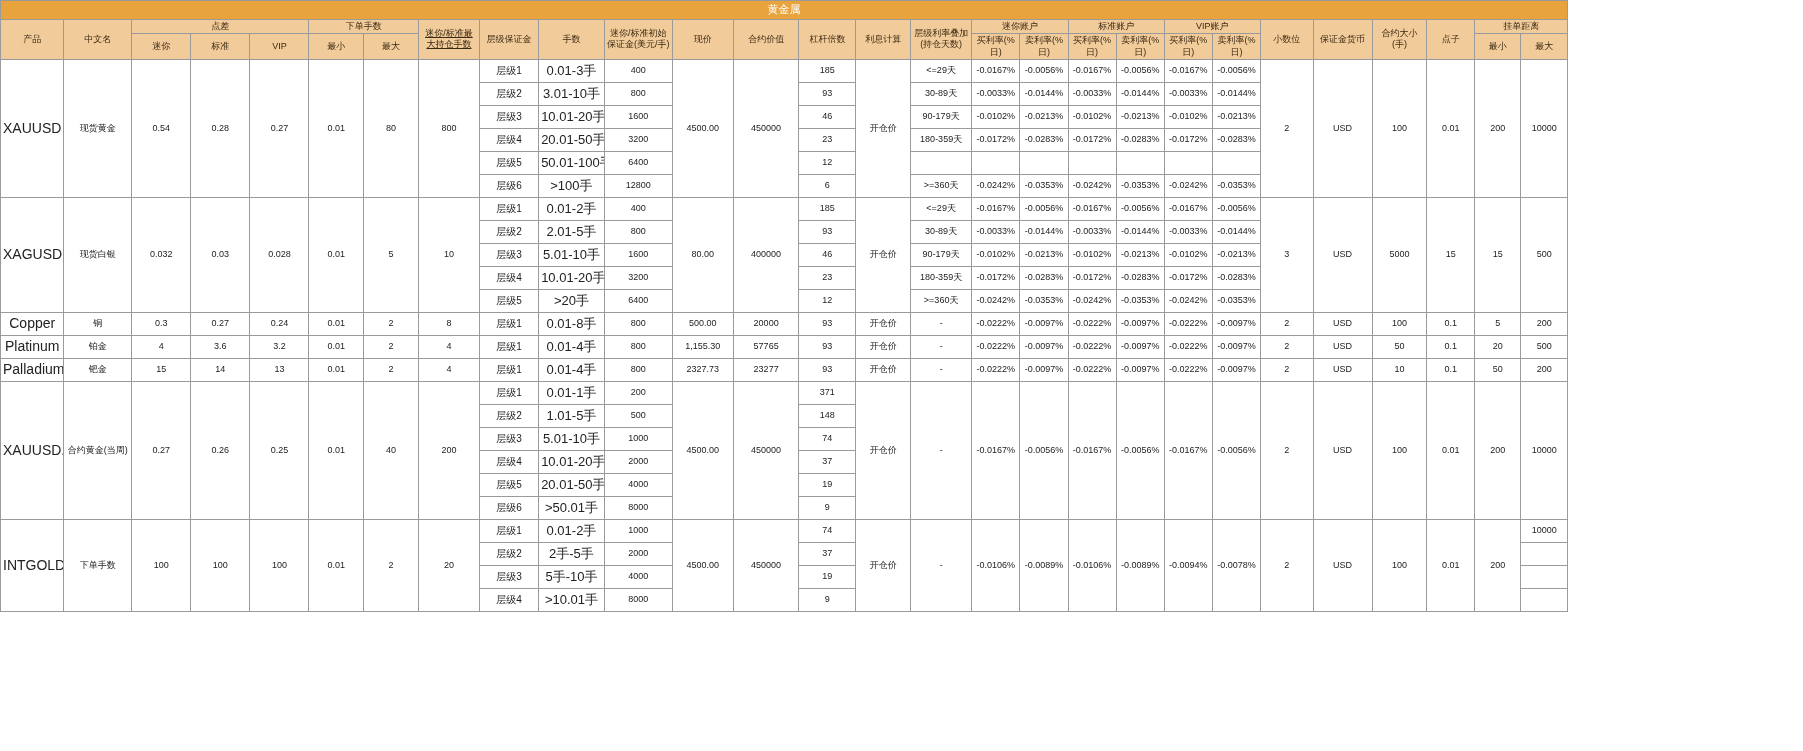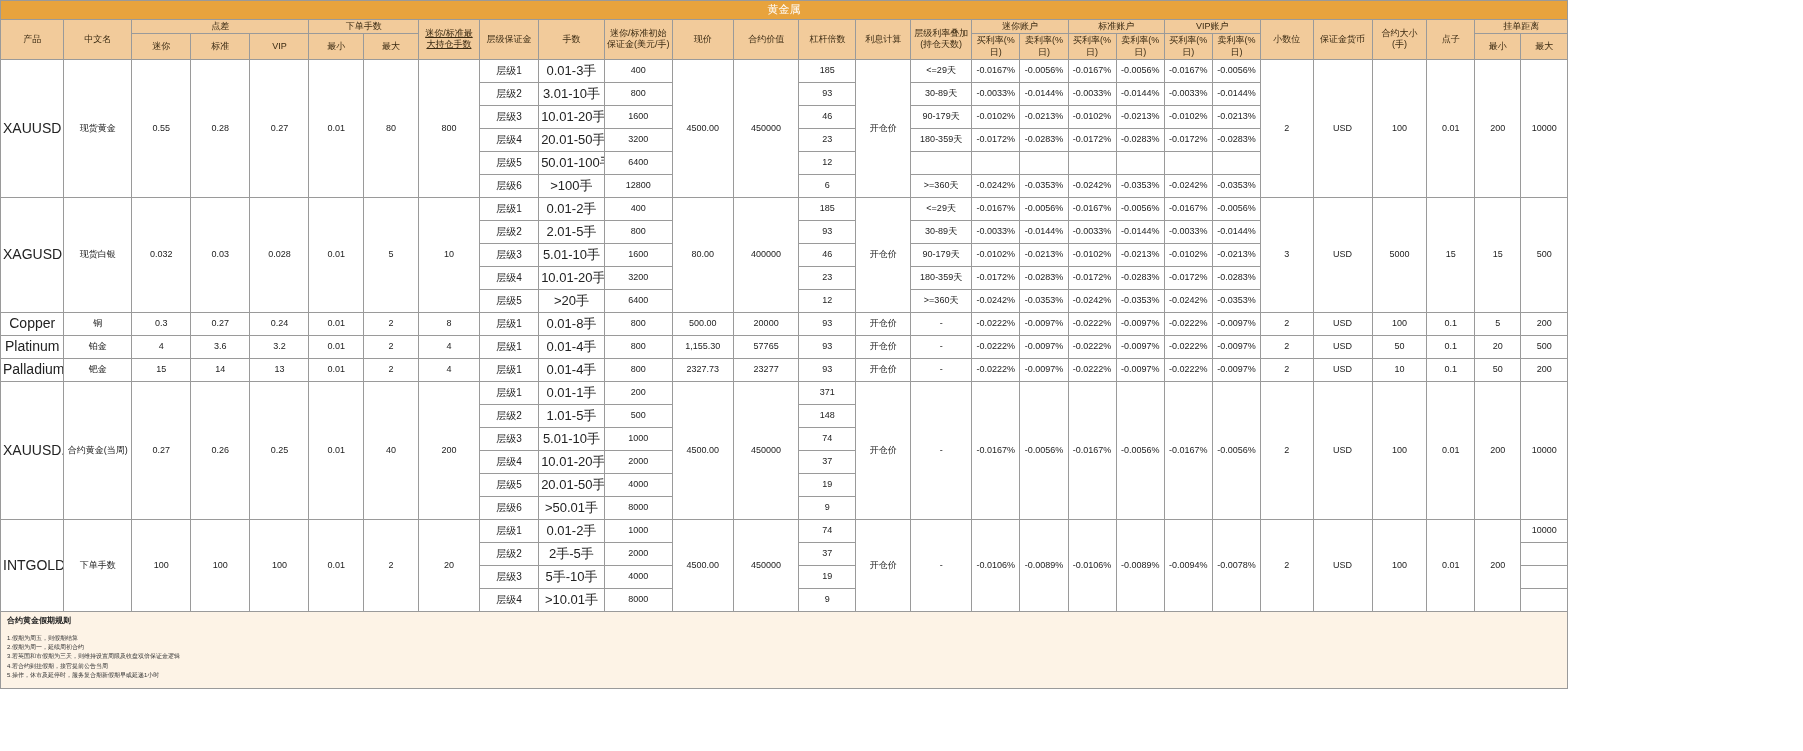--- a/index.html
+++ b/index.html
@@ -147,21 +147,21 @@
         <td style="white-space:normal">买利率(%日)</td>
         <td style="white-space:normal">卖利率(%日)</td>
         <td style="white-space:normal">买利率(%日)</td>
         <td style="white-space:normal">卖利率(%日)</td>
         <td>最小</td>
         <td>最大</td>
       </tr>
     <tr class="rowtall">
           <td rowspan="6" class="pname">XAUUSD</td>
           <td rowspan="6">现货黄金</td>
-          <td rowspan="6">0.55</td>
+          <td rowspan="6">0.54</td>
           <td rowspan="6">0.28</td>
           <td rowspan="6">0.27</td>
           <td rowspan="6">0.01</td>
           <td rowspan="6">80</td>
           <td rowspan="6">800</td>
           <td class="lvl">层级1</td>
           <td class="tier">0.01-3手</td>
           <td>400</td>
           <td rowspan="6">4500.00</td>
           <td rowspan="6">450000</td>
@@ -525,23 +525,13 @@
         <tr class="rowtall">
           <td class="lvl">层级4</td>
           <td class="tier">&gt;10.01手</td>
           <td>8000</td>
           <td>9</td>
           <td></td>
         </tr>
       </tbody>
   </table>
 
-  <div class="notes">
-    <div class="notes-title">合约黄金假期规则</div>
-    <div class="notes-body">
-        <div>1.假期为周五，则假期结算</div>
-        <div>2.假期为周一，延续周初合约</div>
-        <div>3.若英国和市假期为三天，则维持设置周限及收盘双倍保证金逻辑</div>
-        <div>4.若合约到挂假期，接官提前公告当周</div>
-        <div>5.操作，休市及延停时，服务复合期新假期早或延递1小时</div>
-      </div>
-  </div>
 </div>
 
 </body></html>

